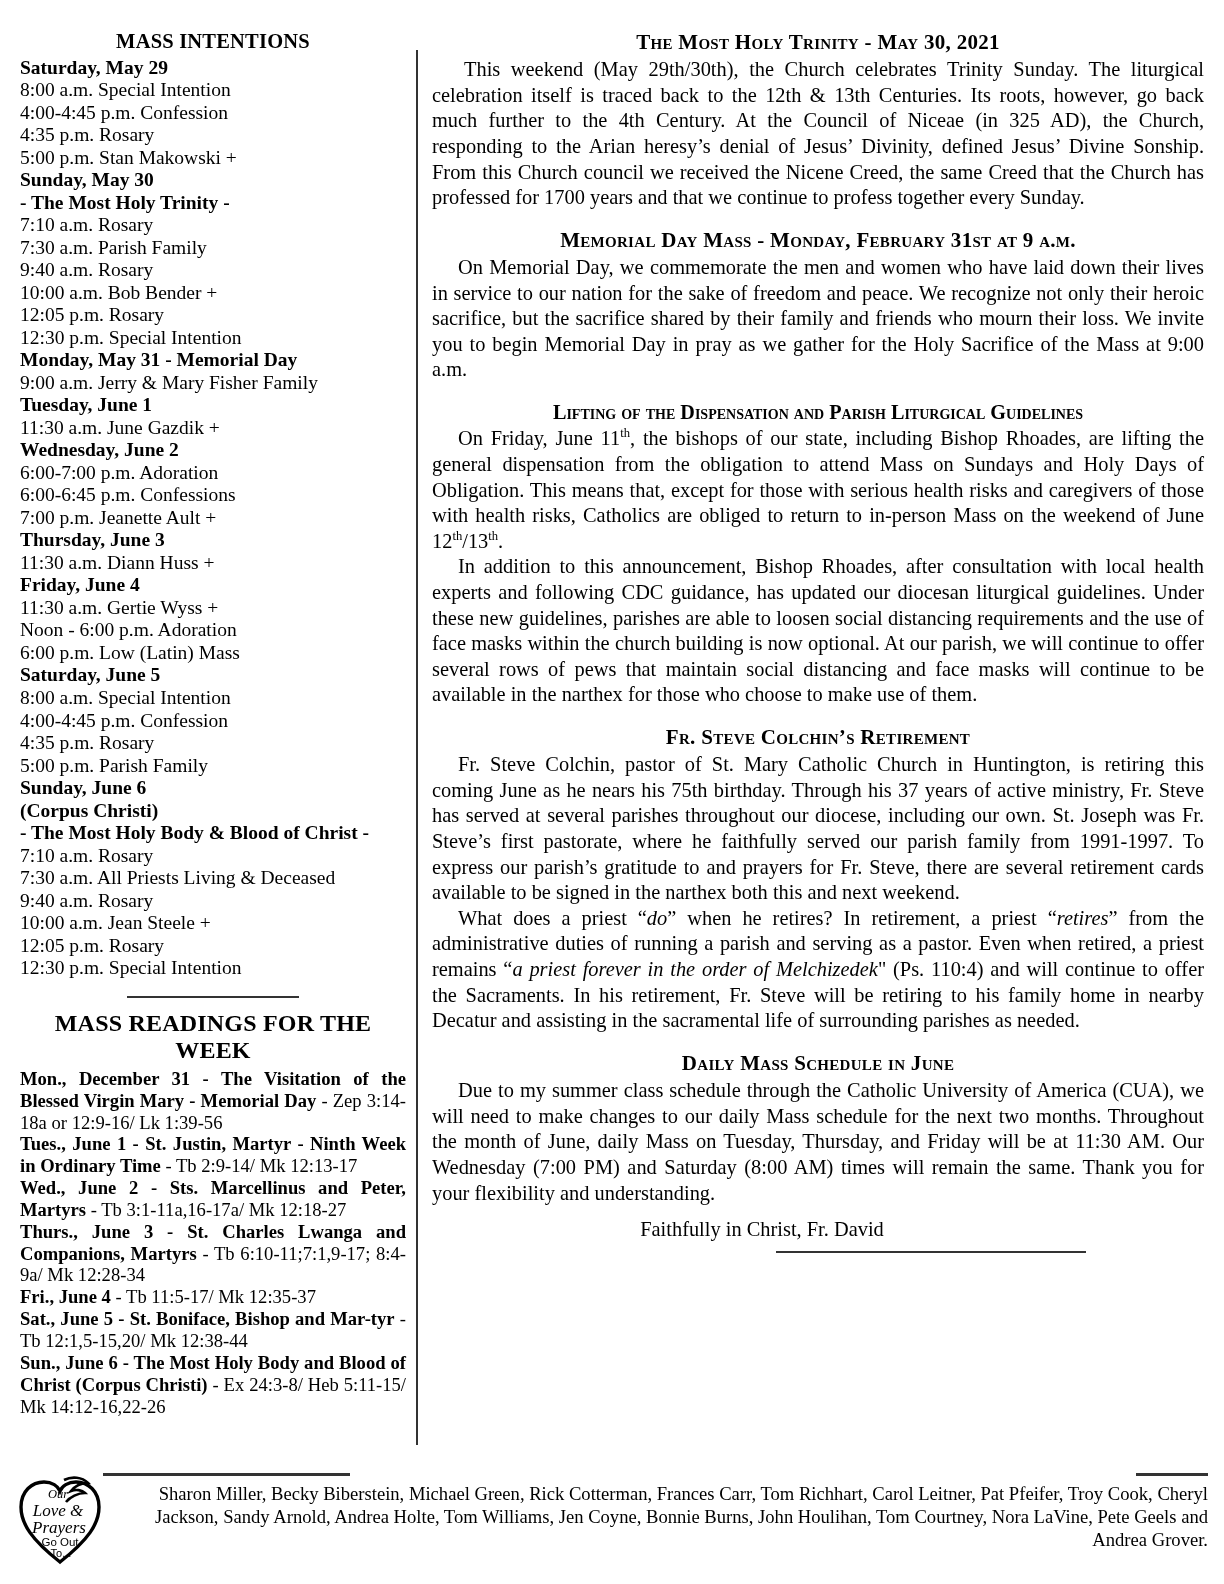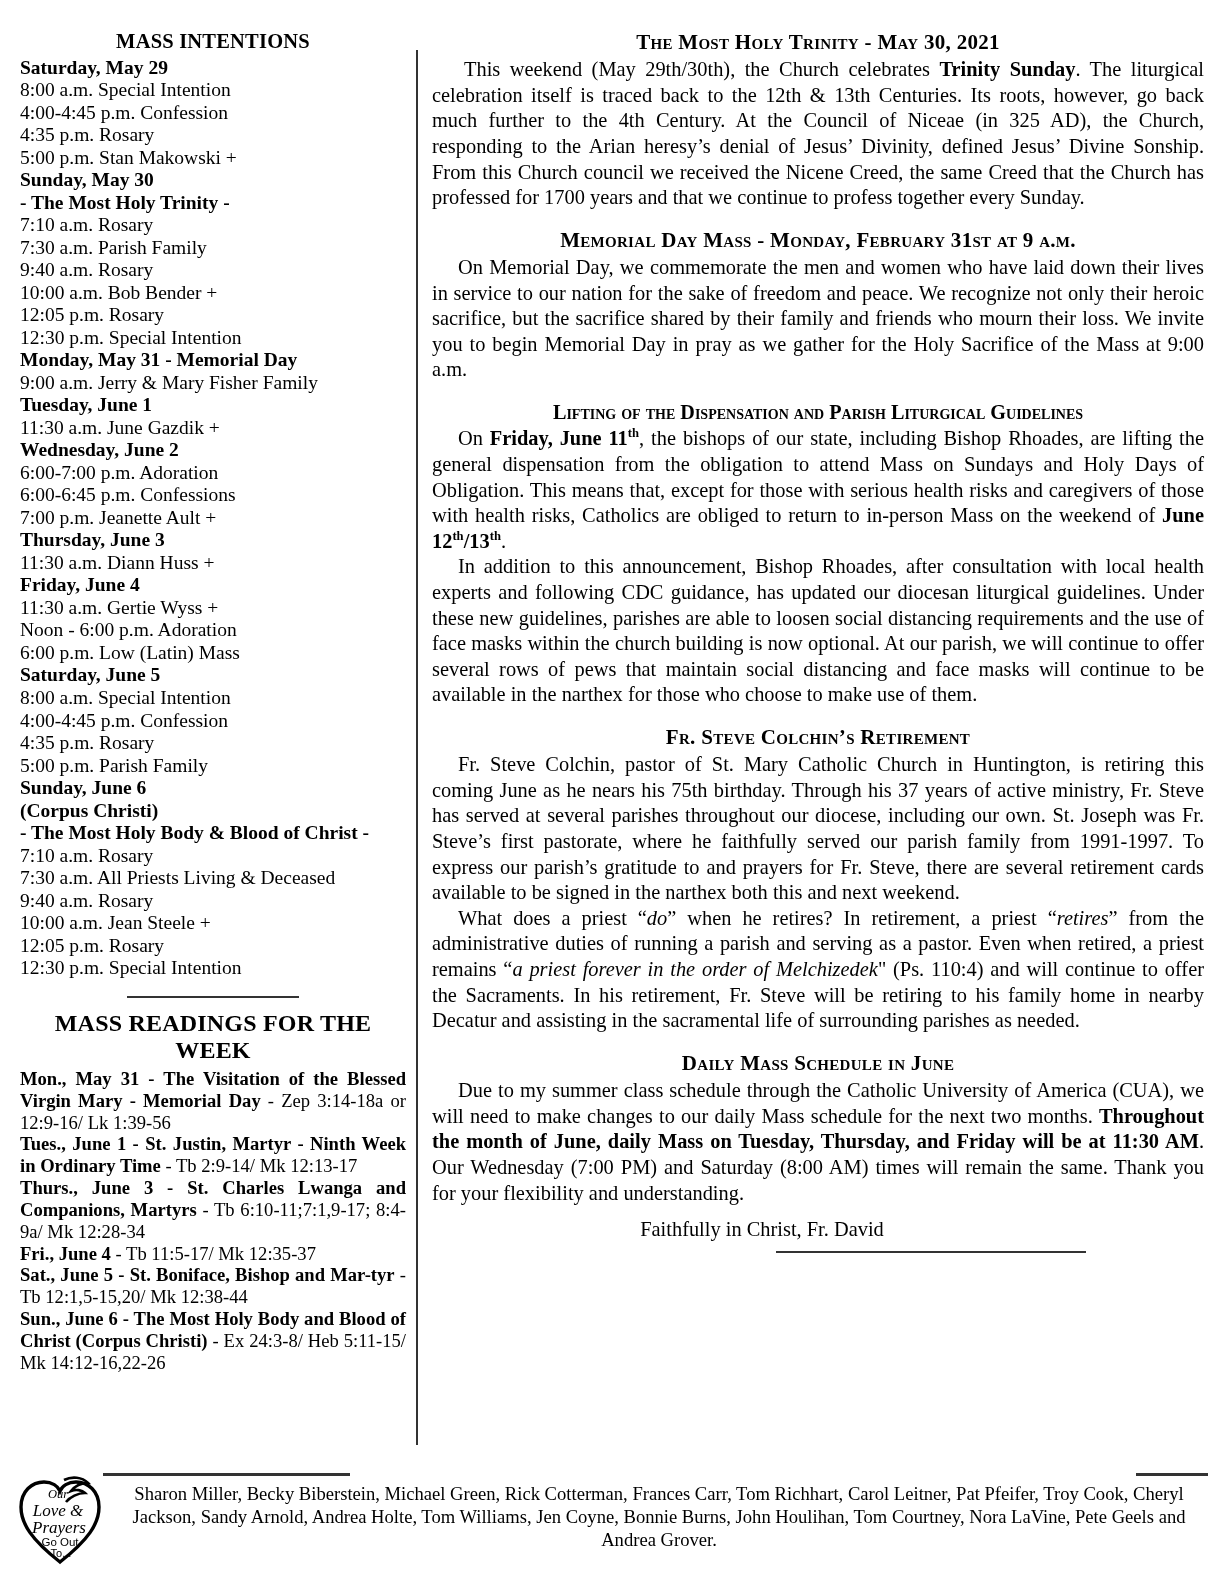--- a/index.html
+++ b/index.html
@@ -87,21 +87,21 @@
 
   .body-par {
     font-size: 20.4px;
     line-height: 1.255;
     text-align: justify;
     text-indent: 32px;
     margin: 0 0 0 0;
     hyphens: none;
   }
   .body-par.tight { text-indent: 26px; }
-  .body-par b { font-weight: bold; }
+  .body-par b { font-weight: normal; }
   .body-par i { font-style: italic; }
   .body-par sup { font-size: 0.62em; vertical-align: super; line-height: 0; }
   .gap-m { height: 17px; }
 
   .signature {
     font-size: 20.4px;
     text-align: center;
     padding-right: 112px;
     margin-top: 12px;
   }
@@ -125,21 +125,21 @@
   }
   .prayer-logo {
     width: 84px;
     height: 92px;
     flex: 0 0 84px;
     margin-top: 2px;
   }
   .prayer-names {
     font-size: 18.6px;
     line-height: 1.24;
-    text-align: center;
+    text-align: right;
     padding-left: 8px;
     padding-top: 10px;
   }
   .rule-prayer-left {
     position: absolute;
     left: 103px;
     top: 1473px;
     width: 247px;
     height: 3px;
     background: #333;
@@ -206,22 +206,23 @@
         <div class="mass-line">10:00 a.m.  Jean Steele +</div>
         <div class="mass-line">12:05 p.m.  Rosary</div>
         <div class="mass-line">12:30 p.m.  Special Intention</div>
       </div>
 
     <div class="rule-short"></div>
 
     <div class="section-title readings">MASS READINGS FOR THE WEEK</div>
 
     <div id="readings-list">
-        <p class="reading-item"><b>Mon., May 31 - The Visitation of the Blessed Virgin Mary - Memorial Day</b><span> - Zep 3:14-18a or 12:9-16/ Lk 1:39-56</span></p>
+        <p class="reading-item"><b>Mon., December 31 - The Visitation of the Blessed Virgin Mary - Memorial Day</b><span> - Zep 3:14-18a or 12:9-16/ Lk 1:39-56</span></p>
         <p class="reading-item"><b>Tues., June 1 - St. Justin, Martyr - Ninth Week in Ordinary Time</b><span> - Tb 2:9-14/ Mk 12:13-17</span></p>
+        <p class="reading-item"><b>Wed., June 2 - Sts. Marcellinus and Peter, Martyrs</b><span> - Tb 3:1-11a,16-17a/ Mk 12:18-27</span></p>
         <p class="reading-item"><b>Thurs., June 3 - St. Charles Lwanga and Companions, Martyrs</b><span> - Tb 6:10-11;7:1,9-17; 8:4-9a/ Mk 12:28-34</span></p>
         <p class="reading-item"><b>Fri., June 4</b><span> - Tb 11:5-17/ Mk 12:35-37</span></p>
         <p class="reading-item"><b>Sat., June 5 - St. Boniface, Bishop and Mar-tyr</b><span> - Tb 12:1,5-15,20/ Mk 12:38-44</span></p>
         <p class="reading-item"><b>Sun., June 6 - The Most Holy Body and Blood of Christ (Corpus Christi)</b><span>  - Ex 24:3-8/ Heb 5:11-15/ Mk 14:12-16,22-26</span></p>
       </div>
   </div>
 
   <div class="right-col">
 
     <div class="head-smallcaps">The Most Holy Trinity - May 30, 2021</div>

